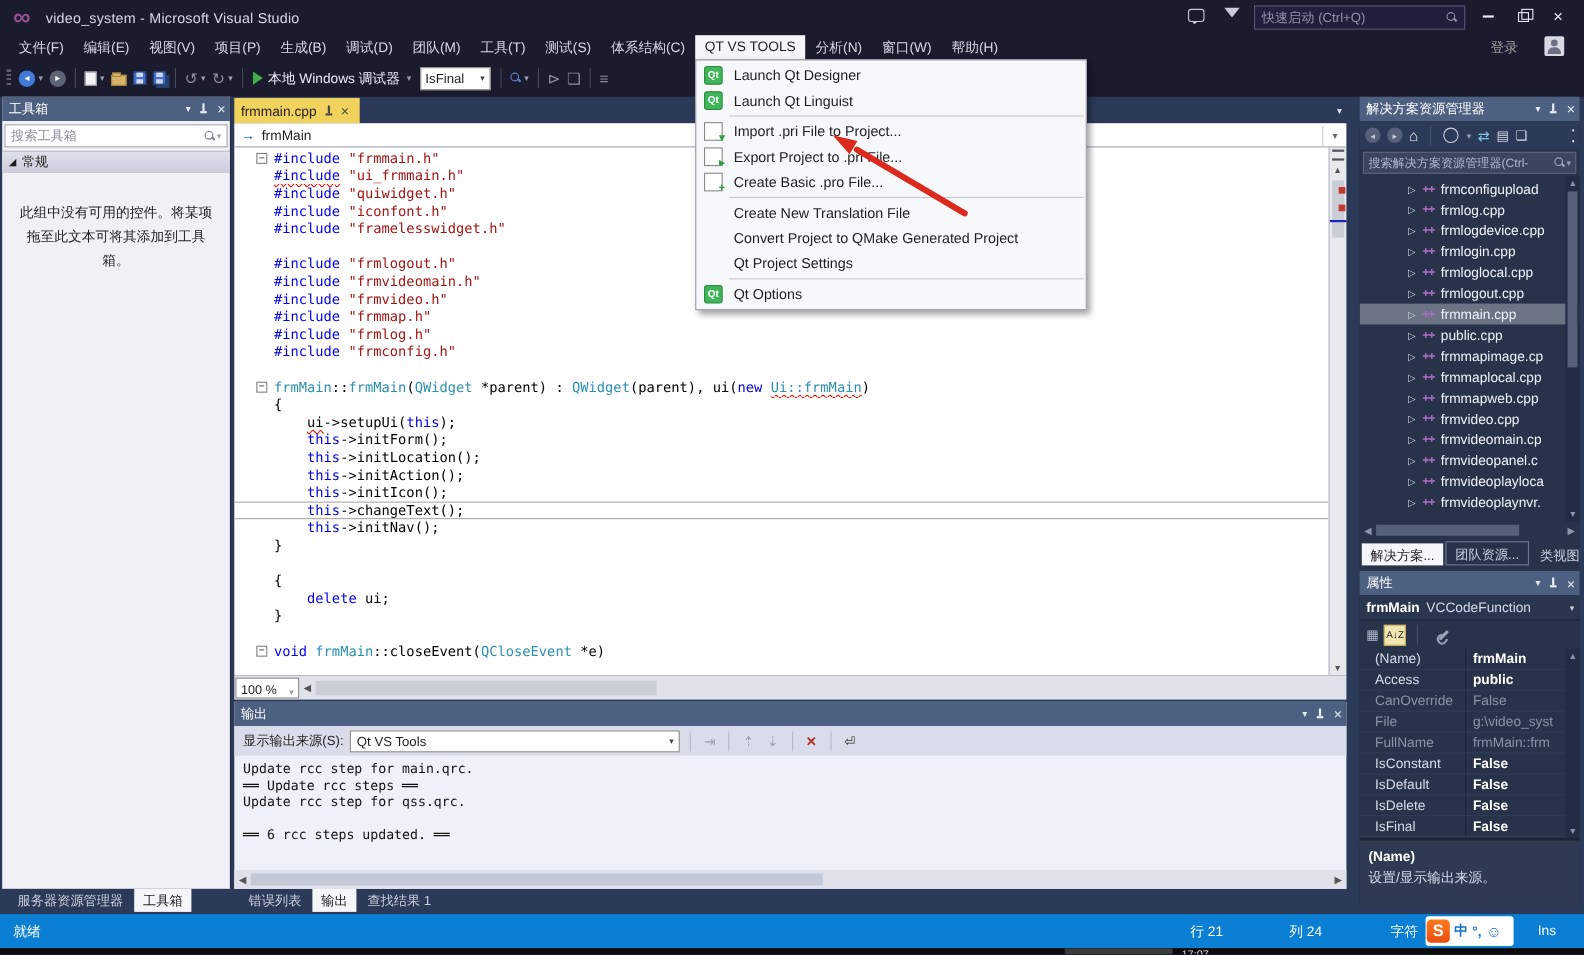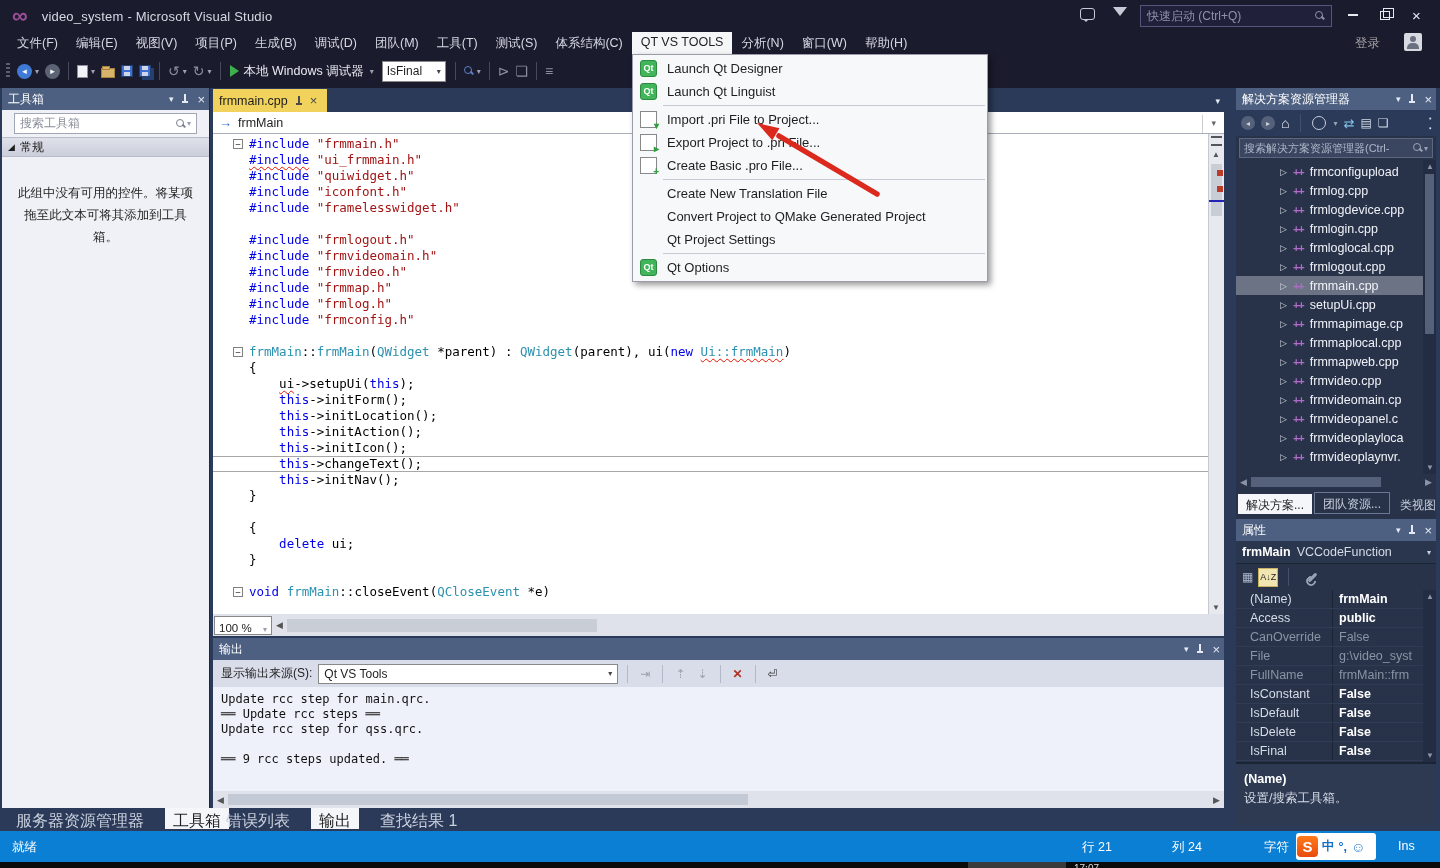--- a/index.html
+++ b/index.html
@@ -54,26 +54,26 @@
 
 .panel-title{height:22px;background:#4d6082;color:#fff;font-size:12px;display:flex;align-items:center;padding:0 6px;position:relative}
 .pt-icons{position:absolute;right:4px;top:0;height:22px;display:flex;align-items:center;gap:8px;color:#e6eaf4}
 .pin-ic{position:relative;width:8px;height:10px;display:inline-block}
 .pin-ic::before{content:"";position:absolute;left:3px;top:0;width:2px;height:7px;background:currentColor}
 .pin-ic::after{content:"";position:absolute;left:1px;top:7px;width:6px;height:2px;background:currentColor}
 .x-ic{font-size:13px;line-height:13px}
 .drop-ic{font-size:9px}
 
 #toolbox{position:absolute;left:2px;top:88px;width:208px;height:720px;background:#f0f1f6;border-right:1px solid #1d2740}
-#tb-search{margin:3px 12px;height:21px;background:#fff;border:1px solid #a0a6b4;display:flex;align-items:center;padding:0 5px;color:#8a8f9a;font-size:12px}
+#tb-search{margin:3px 2px;height:21px;background:#fff;border:1px solid #a0a6b4;display:flex;align-items:center;padding:0 5px;color:#8a8f9a;font-size:12px}
 #tb-search .sp{flex:1}
 #tb-section{height:20px;background:linear-gradient(#dfe1ea,#cbcedb);border-top:1px solid #b9bcc9;border-bottom:1px solid #b9bcc9;display:flex;align-items:center;font-size:12px;color:#1e1e1e;padding-left:6px;gap:5px}
 #tb-empty{padding:26px 12px 0 12px;text-align:center;font-size:12.5px;color:#1e1e1e;line-height:1.75}
 
-.dock-tabs{position:absolute;display:flex;gap:13px;font-size:16px;height:21px}
+.dock-tabs{position:absolute;display:flex;gap:2px;font-size:12px;height:21px}
 .tab{padding:3px 8px 0 8px;color:#c9cfdd;white-space:nowrap}
 .tab.active{background:#f5f6fa;color:#1e1e1e}
 .tab.boxed{border:1px solid #6b7894}
 
 #editor{position:absolute;left:213px;top:88px;width:1011px;height:548px}
 #etabs{position:absolute;left:0;top:0;width:100%;height:24px}
 #etab-active{position:absolute;left:0;top:1px;height:23px;width:114px;background:#f0d25c;color:#1e1e1e;font-size:12.5px;display:flex;align-items:center;padding:0 6px;gap:7px}
 #etab-active .pin-ic,#etab-active .x-ic{color:#4a4a4a}
 #ewell-drop{position:absolute;right:4px;top:8px;color:#e6eaf4;font-size:9px}
 #breadcrumb{position:absolute;left:0;top:24px;width:100%;height:22px;background:#fff;border-bottom:1px solid #a9aeba;display:flex;align-items:center;font-size:12.5px;color:#1e1e1e;padding-left:6px;gap:6px}
@@ -442,21 +442,21 @@
       <span class="osep"></span>
       <span class="oicon" id="out-clear">✕</span>
       <span class="osep"></span>
       <span class="oicon" id="out-wrap-ic">⏎</span>
     </div>
     <div id="output-lines">
         <div class="out-line">Update rcc step for main.qrc.</div>
         <div class="out-line">══ Update rcc steps ══</div>
         <div class="out-line">Update rcc step for qss.qrc.</div>
         <div class="out-line">&nbsp;</div>
-        <div class="out-line">══ 9 rcc steps updated. ══</div>
+        <div class="out-line">══ 6 rcc steps updated. ══</div>
       </div>
     <div id="out-hscroll">
       <span class="arr">◀</span>
       <span id="out-thumb"></span>
       <span id="out-hspacer"></span>
       <span class="arr">▶</span>
     </div>
   </div>
   <div class="dock-tabs" style="left:218px;top:808px" id="output-tabs">
       <span class="tab">错误列表</span>
@@ -524,21 +524,21 @@
           <span>frmlogout.cpp</span>
         </div>
         <div class="se-item sel">
           <span class="se-arrow">▷</span>
           <span class="cpp-ic">++</span>
           <span>frmmain.cpp</span>
         </div>
         <div class="se-item">
           <span class="se-arrow">▷</span>
           <span class="cpp-ic">++</span>
-          <span>setupUi.cpp</span>
+          <span>public.cpp</span>
         </div>
         <div class="se-item">
           <span class="se-arrow">▷</span>
           <span class="cpp-ic">++</span>
           <span>frmmapimage.cp</span>
         </div>
         <div class="se-item">
           <span class="se-arrow">▷</span>
           <span class="cpp-ic">++</span>
           <span>frmmaplocal.cpp</span>
@@ -648,21 +648,21 @@
             <span class="pname">IsFinal</span>
             <span class="pval">False</span>
           </div>
         </div>
       <div id="prop-vscroll">
         <span class="up">▲</span>
         <span class="dn">▼</span>
       </div>
       <div id="prop-desc">
         <div class="dt">(Name)</div>
-        <div class="dd">设置/搜索工具箱。</div>
+        <div class="dd">设置/显示输出来源。</div>
       </div>
     </div>
   </div>
 
   <div id="statusbar">
     <span id="sb-ready">就绪</span>
     <span class="sb-it" style="left:1082px">行 21</span>
     <span class="sb-it" style="left:1172px">列 24</span>
     <span class="sb-it" style="left:1264px">字符</span>
     <span class="sb-it" style="left:1398px">Ins</span>

